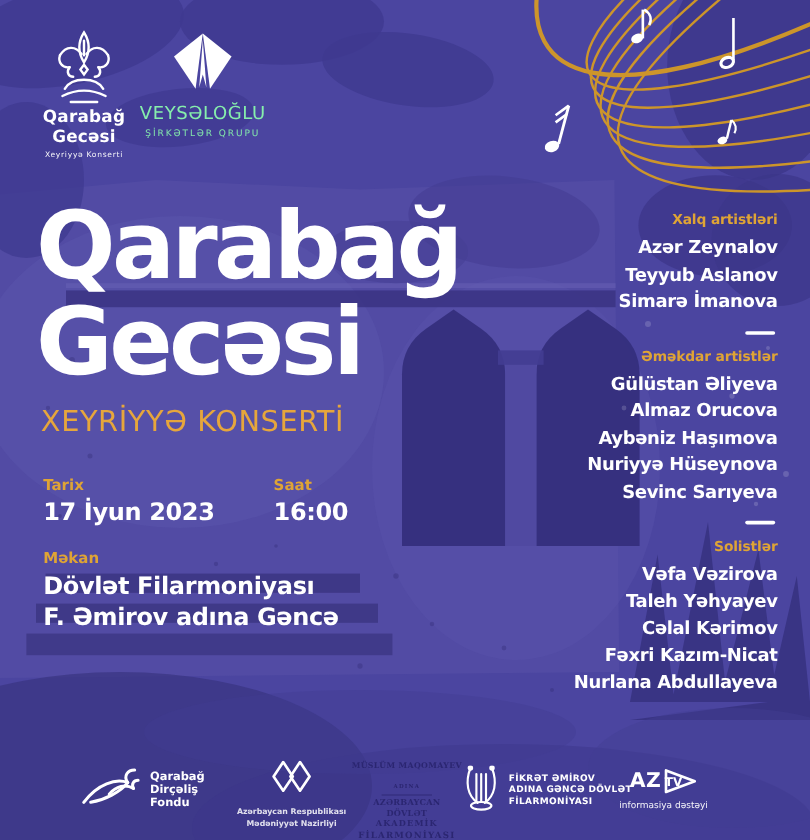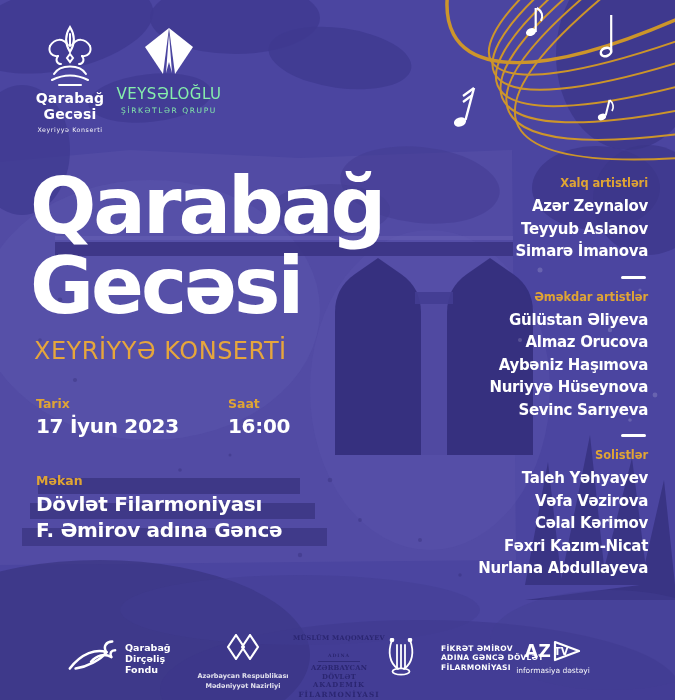--- a/index.html
+++ b/index.html
@@ -34,21 +34,21 @@
   .title{left:30px;top:166px;color:#fff;font-weight:bold;
     font-size:78px;line-height:80px;letter-spacing:-3px;}
   .subtitle{left:34px;top:337px;color:#E6A63C;font-size:24px;font-weight:500;letter-spacing:.5px;}
 
   
   .details{left:36px;top:396px;color:#fff;}
   .details .row{display:flex;}
   .details .col1{width:192px;}
   .label{color:#DFA435;font-size:12.5px;font-weight:600;line-height:15px;margin-bottom:3px;}
   .value{font-size:20px;font-weight:bold;letter-spacing:-.3px;}
-  .venue{margin-top:35px;}
+  .venue{margin-top:19px;}
   .venue .vline{font-size:20px;font-weight:bold;line-height:26px;letter-spacing:-.3px;}
 
   
   .artists{right:27px;top:176px;display:flex;flex-direction:column;align-items:flex-end;text-align:right;color:#fff;}
   .artists .glabel{color:#DFA435;font-size:11.5px;font-weight:600;line-height:14px;margin-bottom:5px;letter-spacing:-.1px;}
   .artists .name{font-size:15px;font-weight:bold;line-height:22.5px;letter-spacing:-.3px;}
   .artists .divider{width:25px;height:3px;background:#fff;border-radius:2px;margin:13px 2px 11px auto;}
 
   
   .footer{position:absolute;left:0;top:630px;width:675px;height:70px;}
@@ -58,21 +58,21 @@
   .ministry .icon{margin:0 auto;}
   .ministry .mline{font-size:6.5px;line-height:8.5px;font-weight:600;margin-top:1px;}
   .ministry .mline:first-of-type{margin-top:12px;}
   .maqo{left:293px;top:4px;width:92px;text-align:center;color:#2B2671;
         font-family:"DejaVu Serif", serif;font-weight:bold;}
   .maqo .q1{font-size:6.5px;line-height:8px;letter-spacing:.3px;}
   .maqo .q2{font-size:4.5px;line-height:6px;letter-spacing:1px;border-bottom:1px solid rgba(43,38,113,.8);display:inline-block;padding:0 10px 2px;}
   .maqo .q3{font-size:6.8px;line-height:8.5px;margin-top:2px;letter-spacing:.2px;}
   .maqo .q4{font-size:6.8px;line-height:8.5px;letter-spacing:1px;}
   .maqo .q5{font-size:7.2px;line-height:9px;letter-spacing:1px;}
-  .gence{left:386px;top:8px;display:flex;align-items:center;gap:17px;}
+  .gence{left:386px;top:8px;display:flex;align-items:center;}
   .gence .txt{margin-left:8px;color:#fff;font-size:7.5px;font-weight:bold;line-height:9.5px;letter-spacing:.3px;}
   .aztv{left:514px;top:10px;width:78px;text-align:center;color:#fff;}
   .aztv .row{display:inline-flex;align-items:center;position:relative;height:22px;}
   .aztv .az{font-size:17px;font-weight:700;letter-spacing:.5px;}
   .aztv .tri{margin-left:2px;}
   .aztv .tag{font-size:7.5px;margin-top:4px;opacity:.95;}
 </style>
 </head>
 <body>
 
@@ -241,22 +241,22 @@
     <div class="name">Simarə İmanova</div>
     <div class="divider"></div>
     <div class="glabel">Əməkdar artistlər</div>
     <div class="name">Gülüstan Əliyeva</div>
     <div class="name">Almaz Orucova</div>
     <div class="name">Aybəniz Haşımova</div>
     <div class="name">Nuriyyə Hüseynova</div>
     <div class="name">Sevinc Sarıyeva</div>
     <div class="divider"></div>
     <div class="glabel">Solistlər</div>
+    <div class="name">Vəfa Vəzirova</div>
     <div class="name">Taleh Yəhyayev</div>
-    <div class="name">Vəfa Vəzirova</div>
     <div class="name">Cəlal Kərimov</div>
     <div class="name">Fəxri Kazım-Nicat</div>
     <div class="name">Nurlana Abdullayeva</div>
   </div>
 
   <div class="footer">
 
     <div class="abs fund">
       <svg width="54" height="40" viewBox="0 0 56 40">
         <g stroke="#FFFFFF" stroke-width="2.6" fill="none" stroke-linecap="round">

